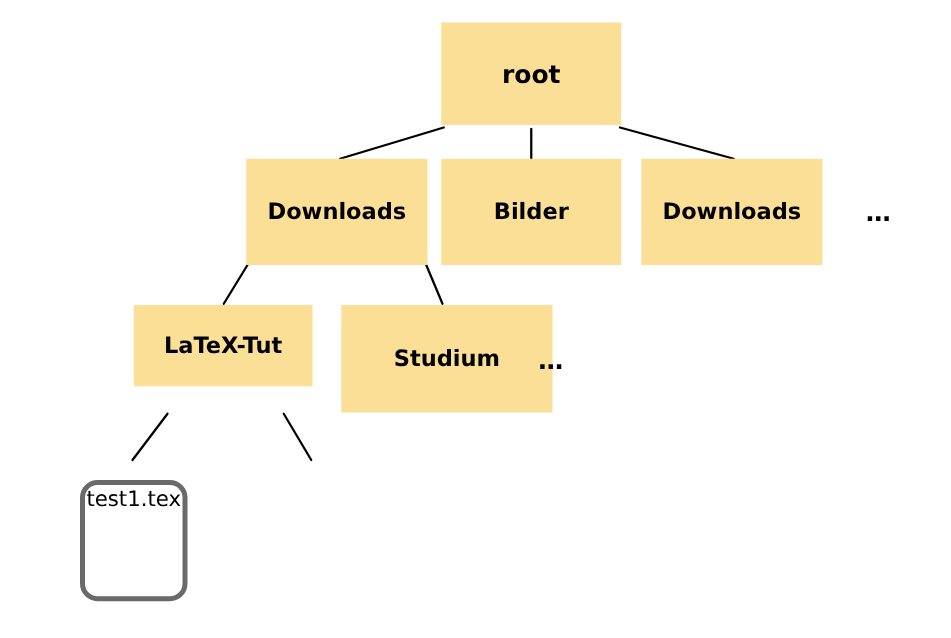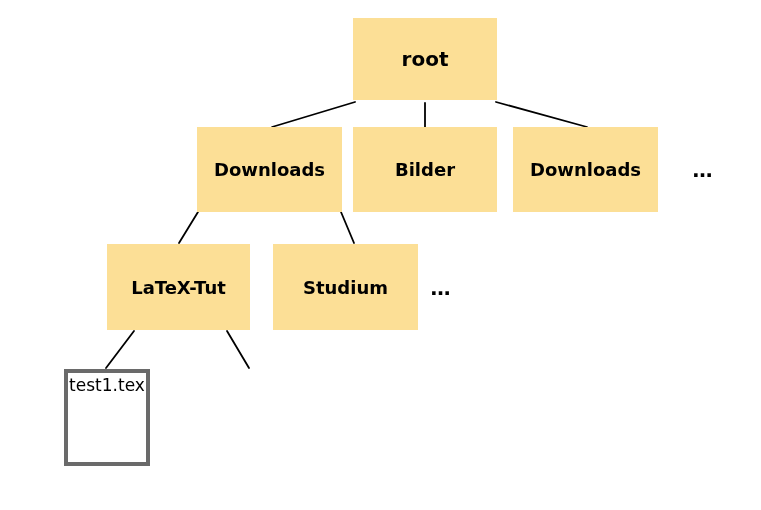--- a/index.html
+++ b/index.html
@@ -77,22 +77,22 @@
   <div class="node folder root-node" style="left:353px; top:18px; width:144px; height:82px;">root</div>
 
   <div class="node folder" style="left:197px; top:127px; width:145px; height:85px;">Downloads</div>
 
   <div class="node folder" style="left:353px; top:127px; width:144px; height:85px;">Bilder</div>
 
   <div class="node folder" style="left:513px; top:127px; width:145px; height:85px;">Downloads</div>
 
   <div class="node ellipsis" style="left:683px; top:155px; width:40px; height:30px;">…</div>
 
-  <div class="node folder" style="left:107px; top:244px; width:143px; height:86px;">LaTeX-Tut</div>
+  <div class="node folder" style="left:107px; top:244px; width:143px; height:65px;">LaTeX-Tut</div>
 
-  <div class="node folder" style="left:273px; top:244px; width:145px; height:86px;">Studium</div>
+  <div class="node folder" style="left:273px; top:244px; width:169px; height:86px;">Studium</div>
 
   <div class="node ellipsis" style="left:421px; top:273px; width:40px; height:30px;">…</div>
 
-  <div class="node file" style="left:64px; top:369px; width:86px; height:97px;">test1.tex</div>
+  <div class="node file" style="left:64px; top:384px; width:86px; height:97px;border-radius:14px;">test1.tex</div>
 
 
 </div>
 
 </body></html>

